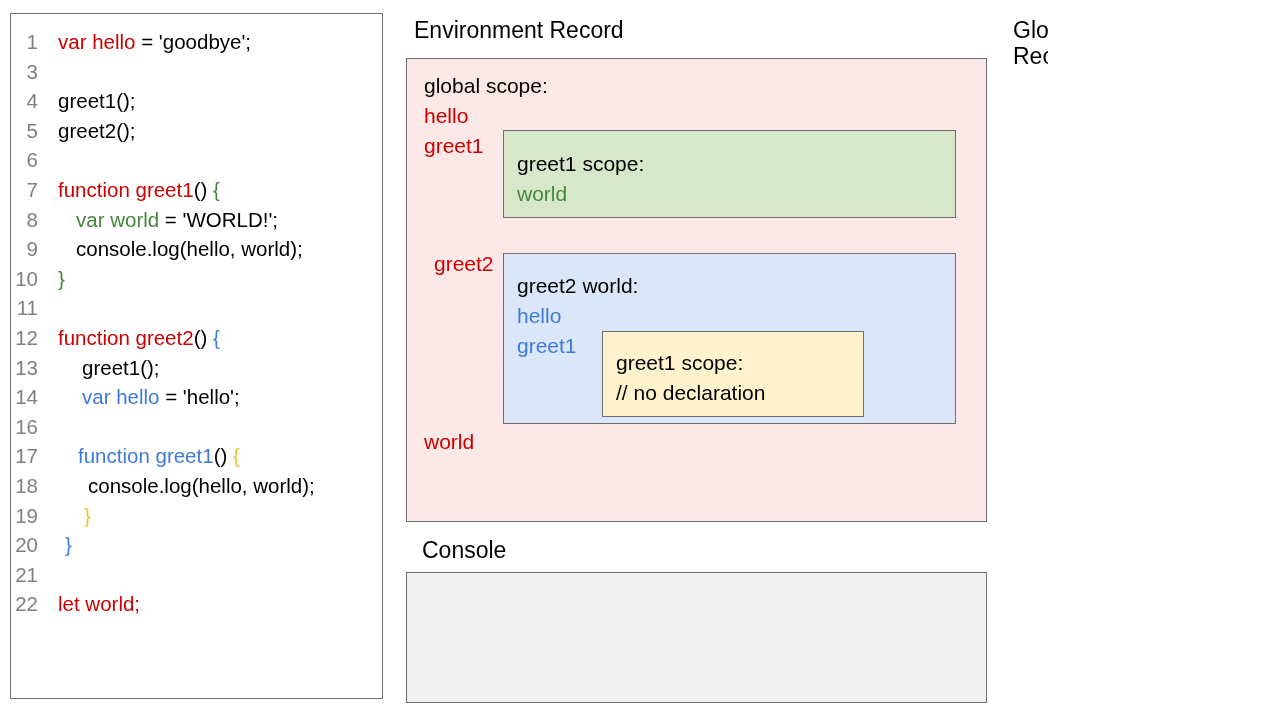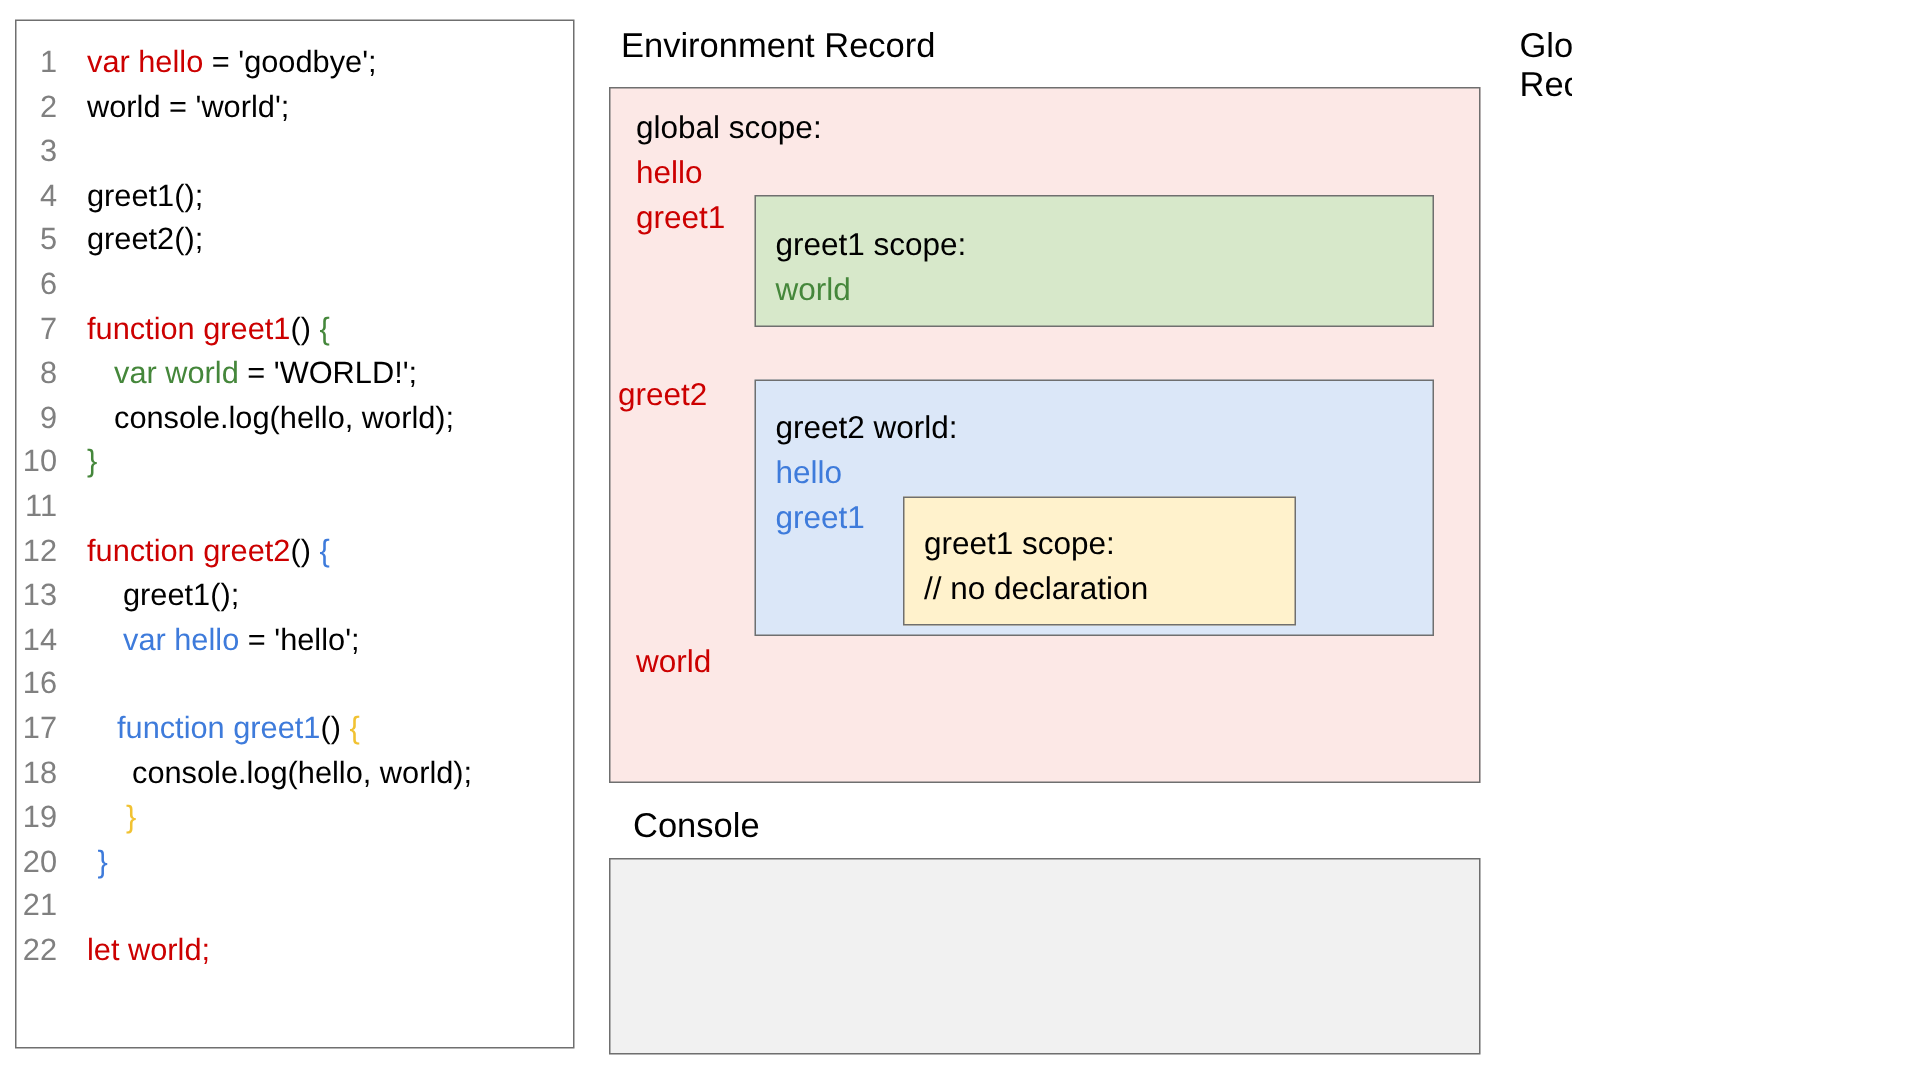--- a/index.html
+++ b/index.html
@@ -39,21 +39,20 @@
   .red{color:var(--red);} .green{color:var(--green);} .blue{color:var(--blue);}
 </style>
 </head>
 <body>
 
 <div class="stage">
 
   <div class="box" id="code-panel">
     <div class="code-lines" id="code-lines">
         <div class="code-line"><span class="line-num">1</span><span class="line-code" style="padding-left: 0px;"><span class="c-red">var hello</span><span class="c-black"> = 'goodbye';</span></span></div>
-        <div class="code-line"><span class="line-num">2</span><span class="line-code" style="padding-left: 0px;"><span class="c-black">world = 'world';</span></span></div>
         <div class="code-line"><span class="line-num">3</span><span class="line-code" style="padding-left: 0px;"></span></div>
         <div class="code-line"><span class="line-num">4</span><span class="line-code" style="padding-left: 0px;"><span class="c-black">greet1();</span></span></div>
         <div class="code-line"><span class="line-num">5</span><span class="line-code" style="padding-left: 0px;"><span class="c-black">greet2();</span></span></div>
         <div class="code-line"><span class="line-num">6</span><span class="line-code" style="padding-left: 0px;"></span></div>
         <div class="code-line"><span class="line-num">7</span><span class="line-code" style="padding-left: 0px;"><span class="c-red">function greet1</span><span class="c-black">() </span><span class="c-green">{</span></span></div>
         <div class="code-line"><span class="line-num">8</span><span class="line-code" style="padding-left: 18px;"><span class="c-green">var world</span><span class="c-black"> = 'WORLD!';</span></span></div>
         <div class="code-line"><span class="line-num">9</span><span class="line-code" style="padding-left: 18px;"><span class="c-black">console.log(hello, world);</span></span></div>
         <div class="code-line"><span class="line-num">10</span><span class="line-code" style="padding-left: 0px;"><span class="c-green">}</span></span></div>
         <div class="code-line"><span class="line-num">11</span><span class="line-code" style="padding-left: 0px;"></span></div>
         <div class="code-line"><span class="line-num">12</span><span class="line-code" style="padding-left: 0px;"><span class="c-red">function greet2</span><span class="c-black">() </span><span class="c-blue">{</span></span></div>
@@ -68,21 +67,21 @@
         <div class="code-line"><span class="line-num">22</span><span class="line-code" style="padding-left: 0px;"><span class="c-red">let world;</span></span></div>
       </div>
   </div>
 
   <div class="hd" id="env-title">Environment Record</div>
 
   <div class="box" id="env-box">
     <div class="lbl" style="left:17px;top:12px;">global scope:</div>
     <div class="lbl red" style="left:17px;top:42px;">hello</div>
     <div class="lbl red" style="left:17px;top:72px;">greet1</div>
-    <div class="lbl red" style="left:5px;top:190px;">greet2</div>
+    <div class="lbl red" style="left:27px;top:190px;">greet2</div>
     <div class="lbl red" style="left:17px;top:368px;">world</div>
 
     <div class="box" id="greet1-box">
       <div class="lbl" style="left:13px;top:18px;">greet1 scope:</div>
       <div class="lbl green" style="left:13px;top:48px;">world</div>
     </div>
 
     <div class="box" id="greet2-box">
       <div class="lbl" style="left:13px;top:17px;">greet2 world:</div>
       <div class="lbl blue" style="left:13px;top:47px;">hello</div>

